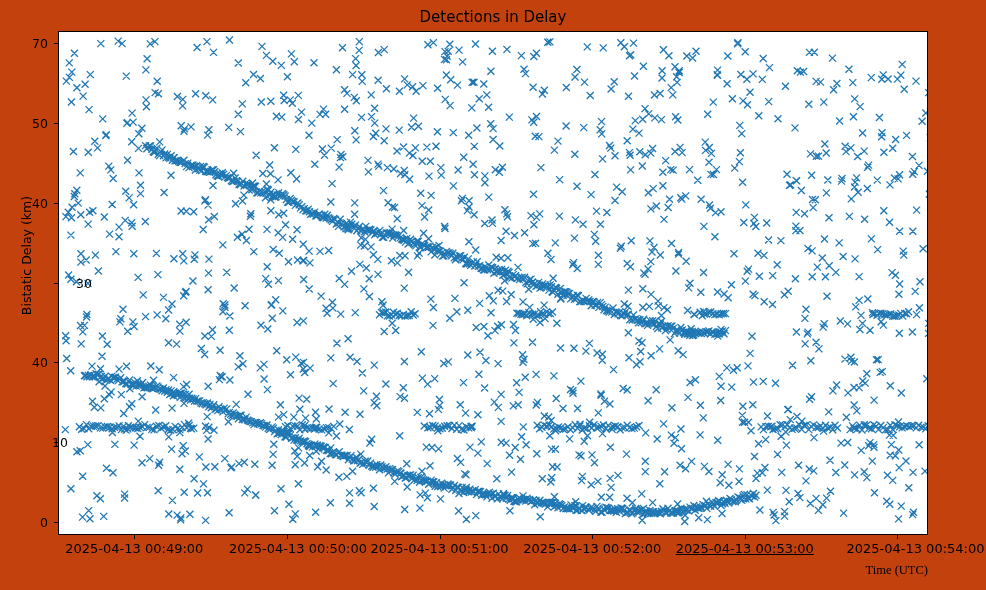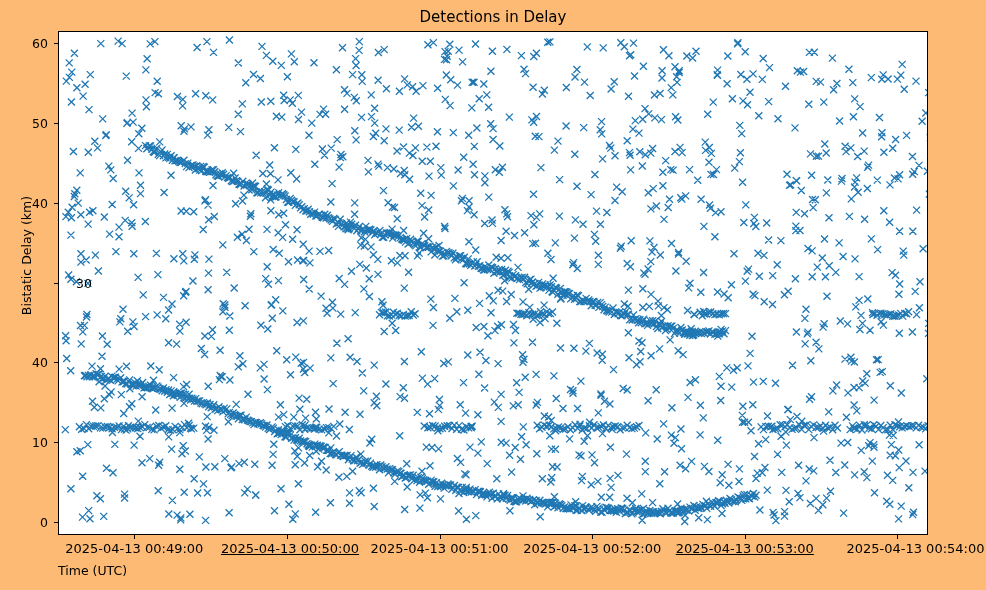--- a/index.html
+++ b/index.html
@@ -10,21 +10,21 @@
   body {
     width: 986px;
     height: 590px;
     font-family: "DejaVu Sans", sans-serif;
     overflow: hidden;
   }
   #figure {
     position: relative;
     width: 986px;
     height: 590px;
-    background: #fdba74;
+    background: #c2410c;
   }
   #chart-title {
     position: absolute;
     left: 0;
     top: 8px;
     width: 986px;
     text-align: center;
     font-size: 15px;
     color: #000000;
     line-height: 18px;
@@ -77,23 +77,24 @@
     font-size: 12.5px;
     color: #000000;
     transform: translateY(-50%);
     white-space: nowrap;
   }
   #xlabel {
     position: absolute;
     left: 58px;
     width: 870px;
     top: 563px;
-    text-align: left;
+    text-align: right;
     font-size: 12.5px;
     color: #000000;
+    font-family: Liberation Serif, serif;
   }
   #ylabel {
     position: absolute;
     left: -134px;
     top: 248px;
     width: 320px;
     text-align: center;
     font-size: 12.5px;
     color: #000000;
     transform: rotate(-90deg);
@@ -118,41 +119,41 @@
   <div id="ticks-x">
       <div class="tick-x" style="left: 134.316px;"></div>
       <div class="tick-x" style="left: 286.947px;"></div>
       <div class="tick-x" style="left: 439.579px;"></div>
       <div class="tick-x" style="left: 592.211px;"></div>
       <div class="tick-x" style="left: 744.842px;"></div>
       <div class="tick-x" style="left: 897.474px;"></div>
     </div>
   <div id="ticklabels-x">
       <div class="ticklabel-x" style="left: 134.316px;">2025-04-13 00:49:00</div>
-      <div class="ticklabel-x" style="left: 290px; text-decoration: underline;">2025-04-13 00:50:00</div>
+      <div class="ticklabel-x" style="left: 298px;">2025-04-13 00:50:00</div>
       <div class="ticklabel-x" style="left: 439.579px;">2025-04-13 00:51:00</div>
       <div class="ticklabel-x" style="left: 592.211px;">2025-04-13 00:52:00</div>
       <div class="ticklabel-x" style="left: 744.842px; text-decoration: underline;">2025-04-13 00:53:00</div>
       <div class="ticklabel-x" style="left: 897.474px; margin-left: 18px;">2025-04-13 00:54:00</div>
     </div>
   <div id="ticks-y">
       <div class="tick-y" style="top: 522.22px;"></div>
       <div class="tick-y" style="top: 442.347px;"></div>
       <div class="tick-y" style="top: 362.474px;"></div>
       <div class="tick-y" style="top: 282.601px;"></div>
       <div class="tick-y" style="top: 202.727px;"></div>
       <div class="tick-y" style="top: 122.854px;"></div>
       <div class="tick-y" style="top: 42.981px;"></div>
     </div>
   <div id="ticklabels-y">
       <div class="ticklabel-y" style="top: 522.22px;">0</div>
-      <div class="ticklabel-y" style="top: 442.347px;">10</div>
+      <div class="ticklabel-y" style="top: 442.347px; margin-left: 20px;">10</div>
       <div class="ticklabel-y" style="top: 362.474px;">40</div>
       <div class="ticklabel-y" style="top: 282.601px; padding-left: 44px;">30</div>
       <div class="ticklabel-y" style="top: 202.727px;">40</div>
       <div class="ticklabel-y" style="top: 122.854px;">50</div>
-      <div class="ticklabel-y" style="top: 42.981px;">60</div>
+      <div class="ticklabel-y" style="top: 42.981px;">70</div>
     </div>
 
   <div id="xlabel">Time (UTC)</div>
   <div id="ylabel">Bistatic Delay (km)</div>
 
 </div>
 
 </body></html>

